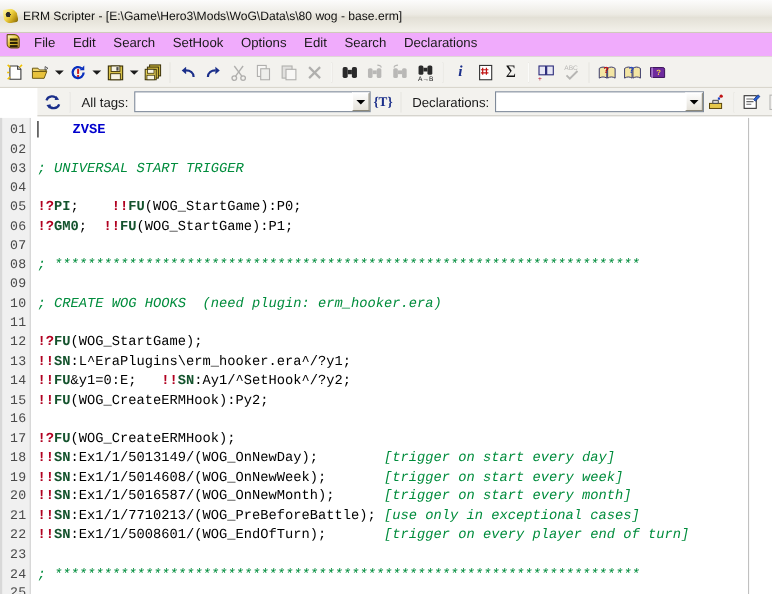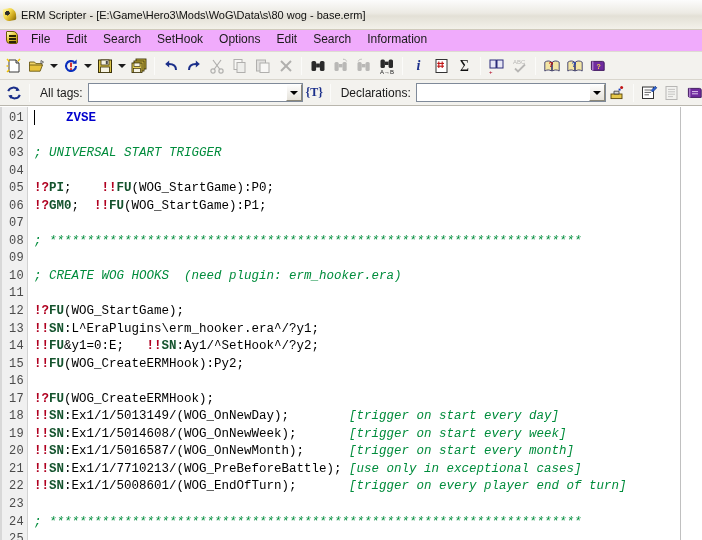--- a/index.html
+++ b/index.html
@@ -77,20 +77,21 @@
     padding: 0 2px;
   }
   
   #toolbar2 {
     height: 26px;
     background: #f3f2ee;
     border-bottom: 1px solid #b9b6ad;
     display: flex;
     align-items: center;
     padding: 0 2px;
+    margin-left: 34px;
   }
 
   .tbtn {
     width: 23px; height: 23px;
     position: relative;
     display: inline-flex;
     align-items: center; justify-content: center;
     border: 1px solid transparent;
     flex: 0 0 auto;
   }
@@ -225,21 +226,21 @@
   <div class="menu-icon">
       <div class="menu-glyph"></div>
     </div>
   <div class="menu-item">File</div>
   <div class="menu-item">Edit</div>
   <div class="menu-item">Search</div>
   <div class="menu-item">SetHook</div>
   <div class="menu-item">Options</div>
   <div class="menu-item">Edit</div>
   <div class="menu-item">Search</div>
-  <div class="menu-item">Information</div>
+  <div class="menu-item">Declarations</div>
 </div>
 
 <div id="toolbar1">
 
   <div class="tbtn">
     <svg width="18" height="18" viewBox="0 0 18 18">
       <path d="M4 3h7l3 3v9H4z" fill="#ffffff" stroke="#3a3a3a" stroke-width="1"></path>
       <path d="M11 3v3h3" fill="#d8d8d8" stroke="#3a3a3a" stroke-width="1"></path>
       <g stroke="#f2c200" stroke-width="1.4">
         <line x1="2" y1="2" x2="4.4" y2="4.4"></line>

